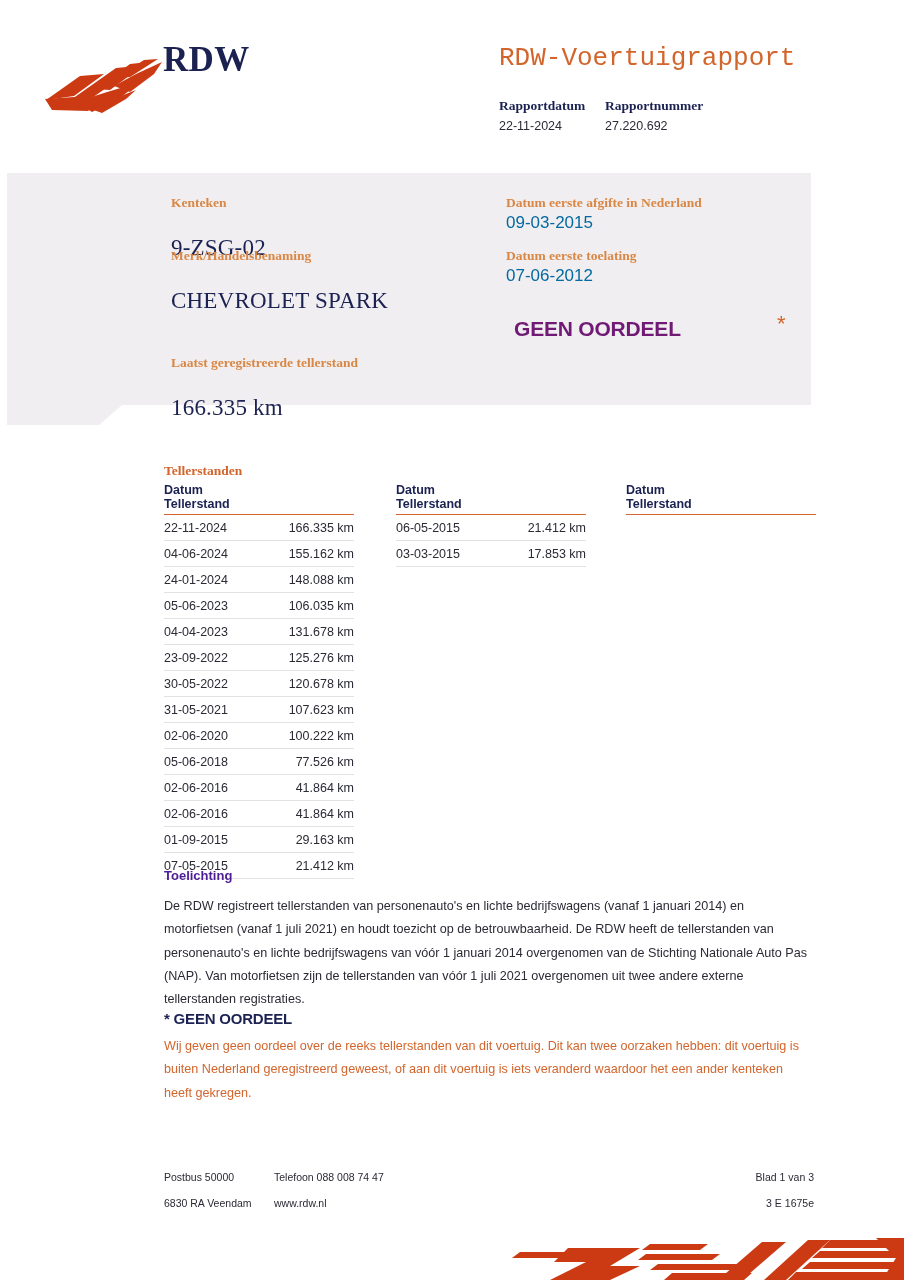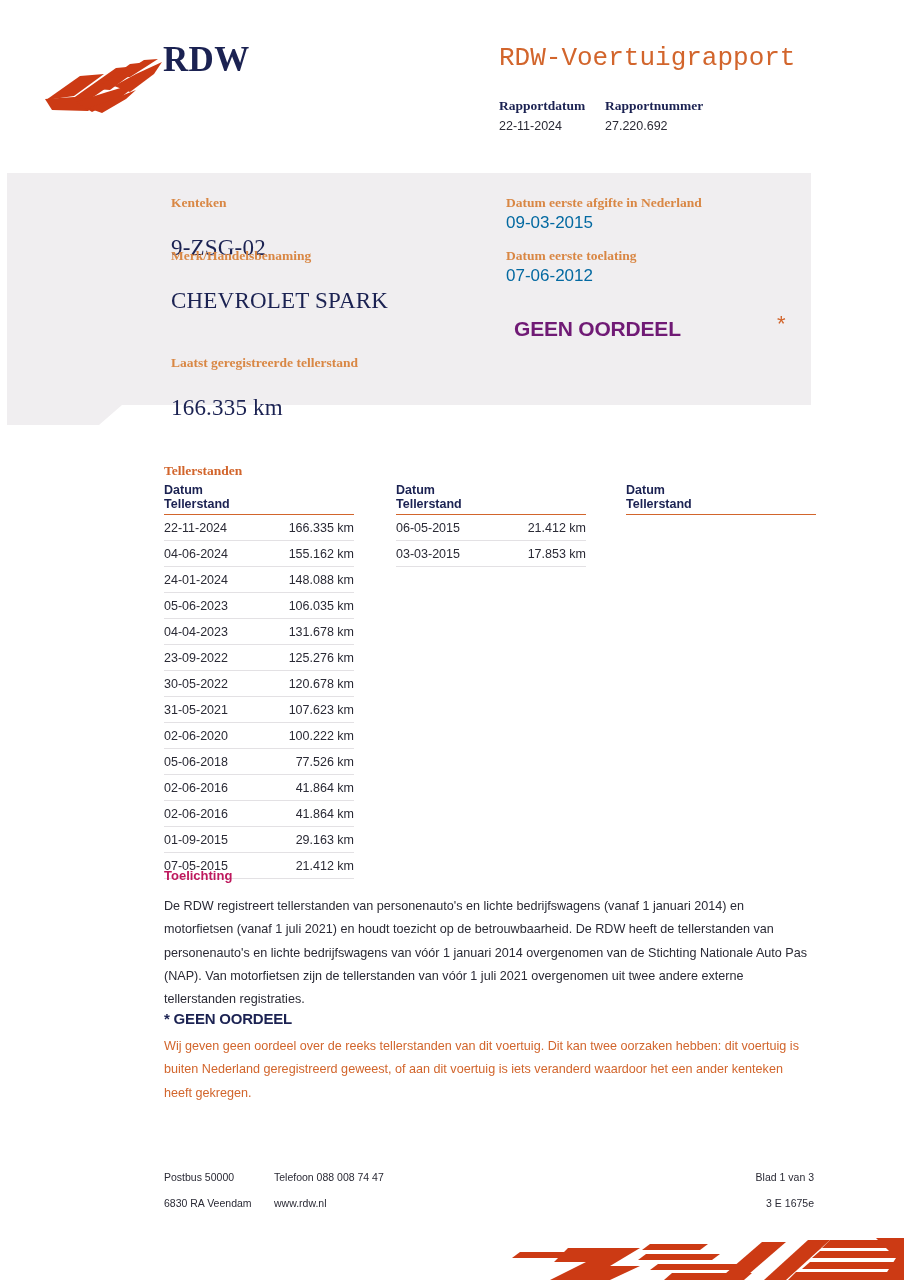--- a/index.html
+++ b/index.html
@@ -190,21 +190,21 @@
   
   .toelichting {
     position: absolute;
     left: 164px; top: 868px;
     width: 645px;
   }
   .section-head {
     font-family: "Liberation Sans", sans-serif;
     font-size: 13px;
     font-weight: 700;
-    color: #be185d;
+    color: #4c1d95;
     margin-bottom: 12px;
   }
   .body-text {
     font-size: 12.6px;
     line-height: 1.85;
     color: #2a2a35;
   }
 
   .no-verdict {
     position: absolute;

